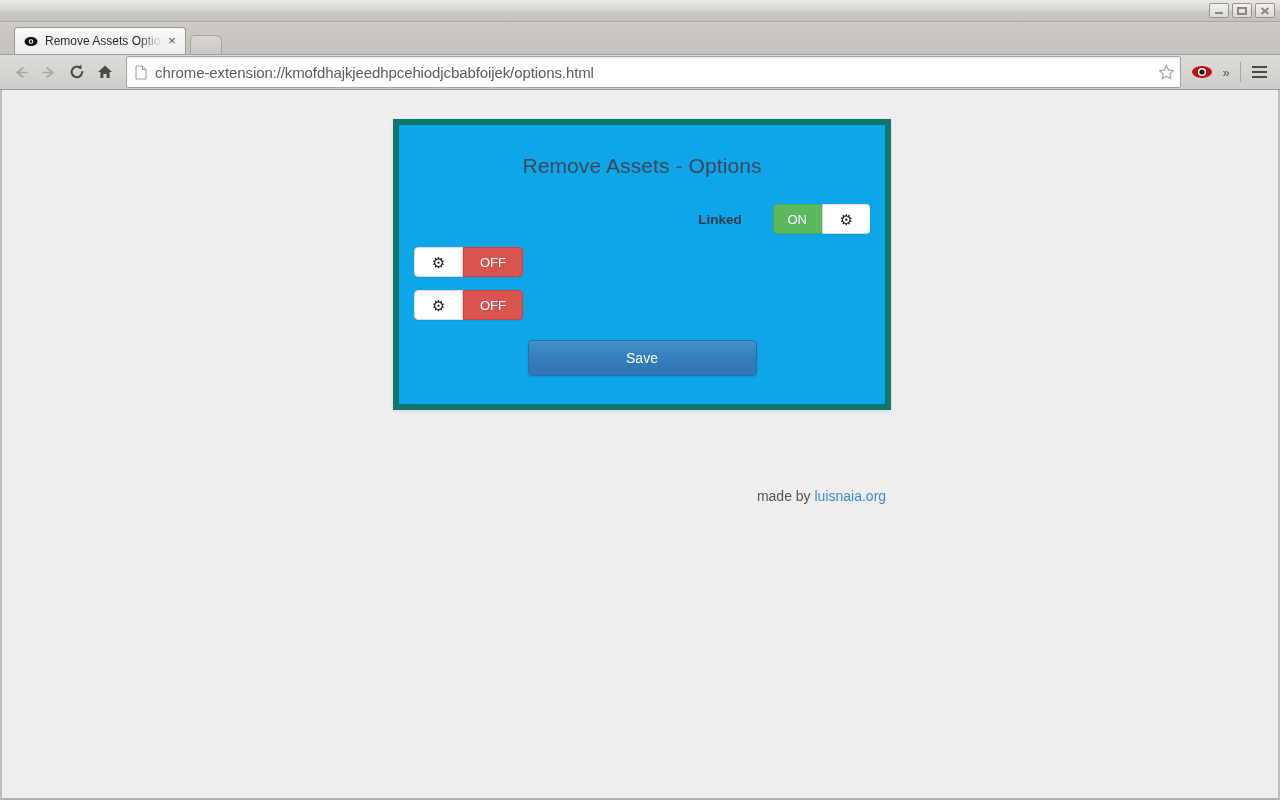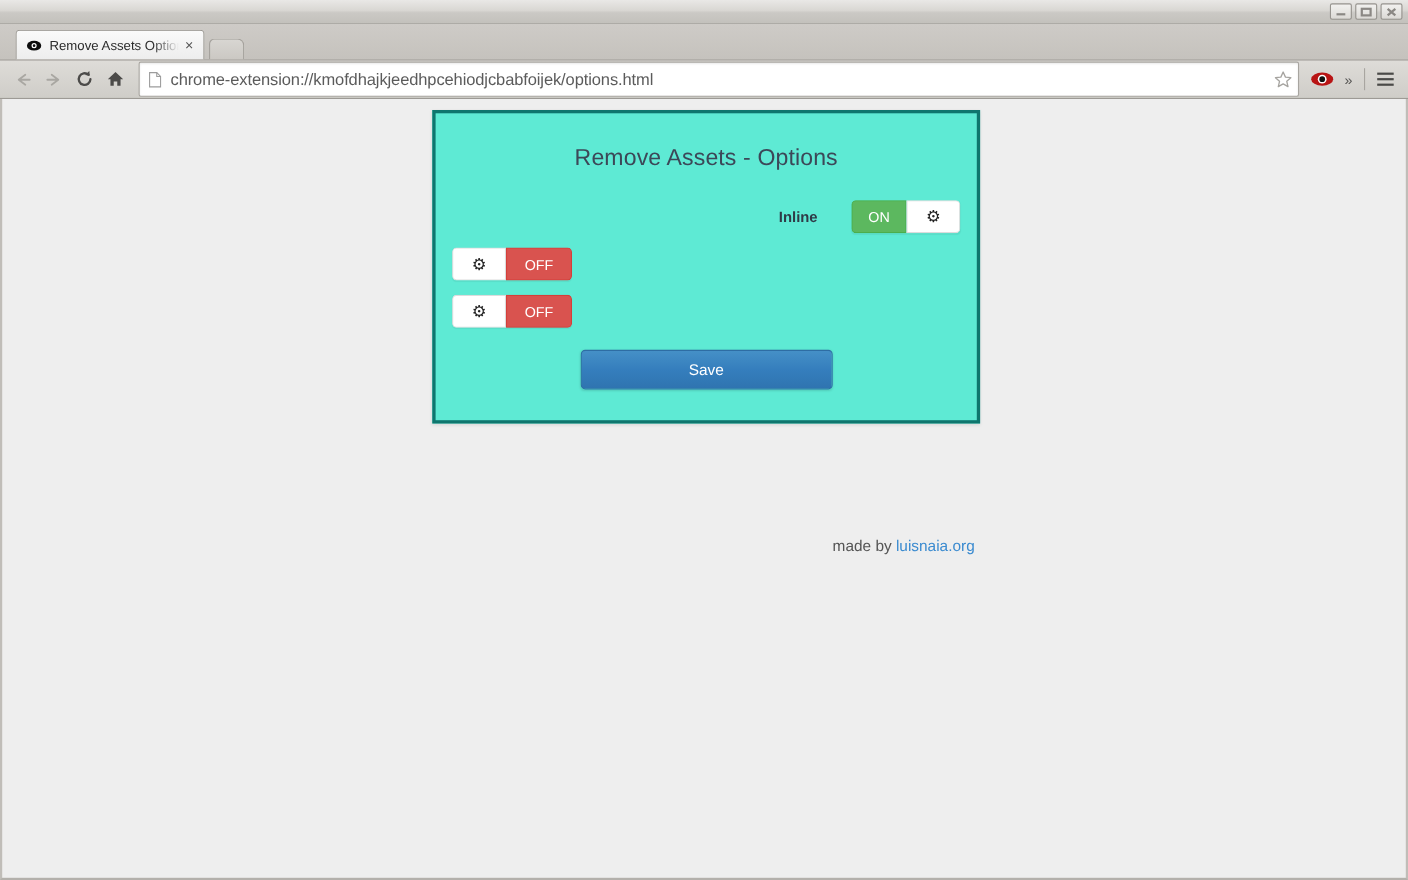--- a/index.html
+++ b/index.html
@@ -185,24 +185,24 @@
     background: #eeeeee;
     position: relative;
     overflow: hidden;
     border-left: 2px solid #c0bdb8;
     border-right: 2px solid #c0bdb8;
     border-bottom: 2px solid #b3b0ab;
   }
 
   .card {
     position: absolute;
-    left: 391px; top: 10px;
+    left: 391px; top: 29px;
     width: 498px;
-    background: #5eead4;
-    border: 3px solid #0f766e;
+    background: #0ea5e9;
+    border: 6px solid #0f766e;
     box-shadow: 0 1px 3px rgba(0,0,0,0.10);
     padding: 20px 15px 28px 15px;
   }
 
   .card-title {
     text-align: center;
     font-size: 21px;
     font-weight: normal;
     color: #3c4858;
     margin: 9px 0 26px 0;
@@ -390,21 +390,21 @@
       <span></span>
     </div>
   </div>
 
   <div class="viewport">
 
     <div class="card">
       <h1 class="card-title">Remove Assets - Options</h1>
 
       <div class="form-row">
-        <div class="form-label">Inline</div>
+        <div class="form-label">Linked</div>
         <div class="btn-group">
           <div class="bg-btn state-on">ON</div>
           <div class="bg-btn neutral">
             <span class="gear">⚙</span>
           </div>
         </div>
       </div>
 
       <div class="form-row">
         <div class="btn-group">

